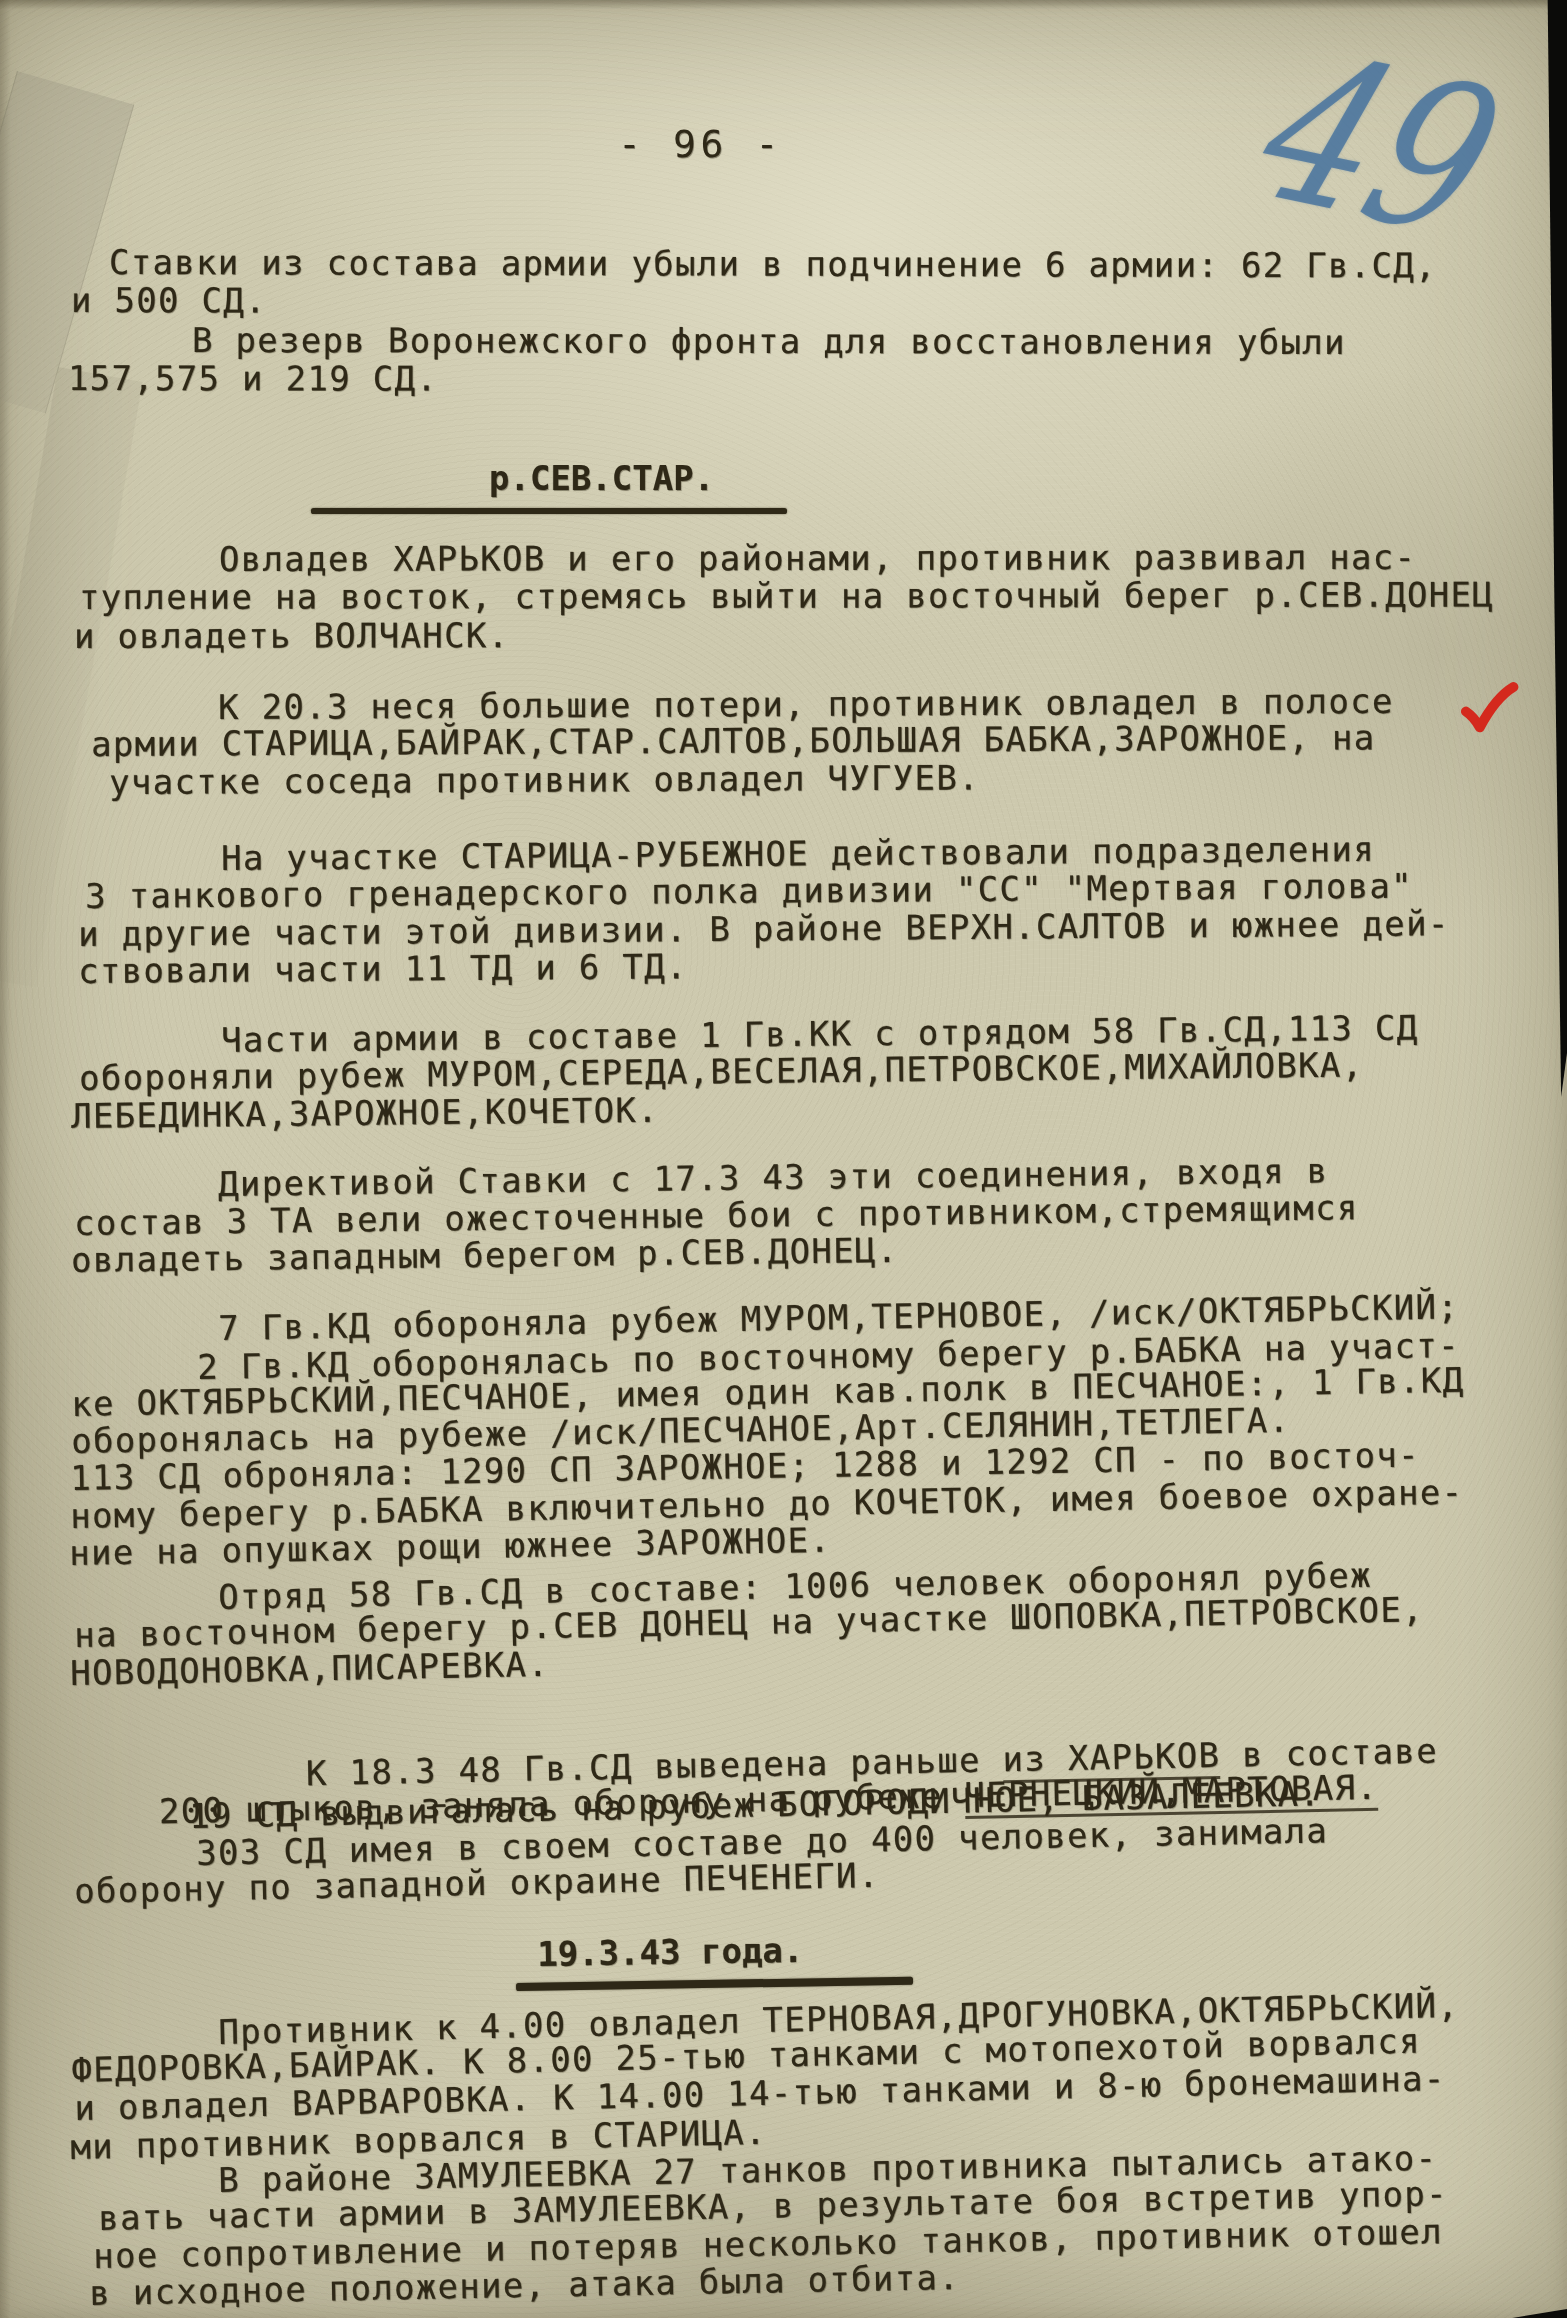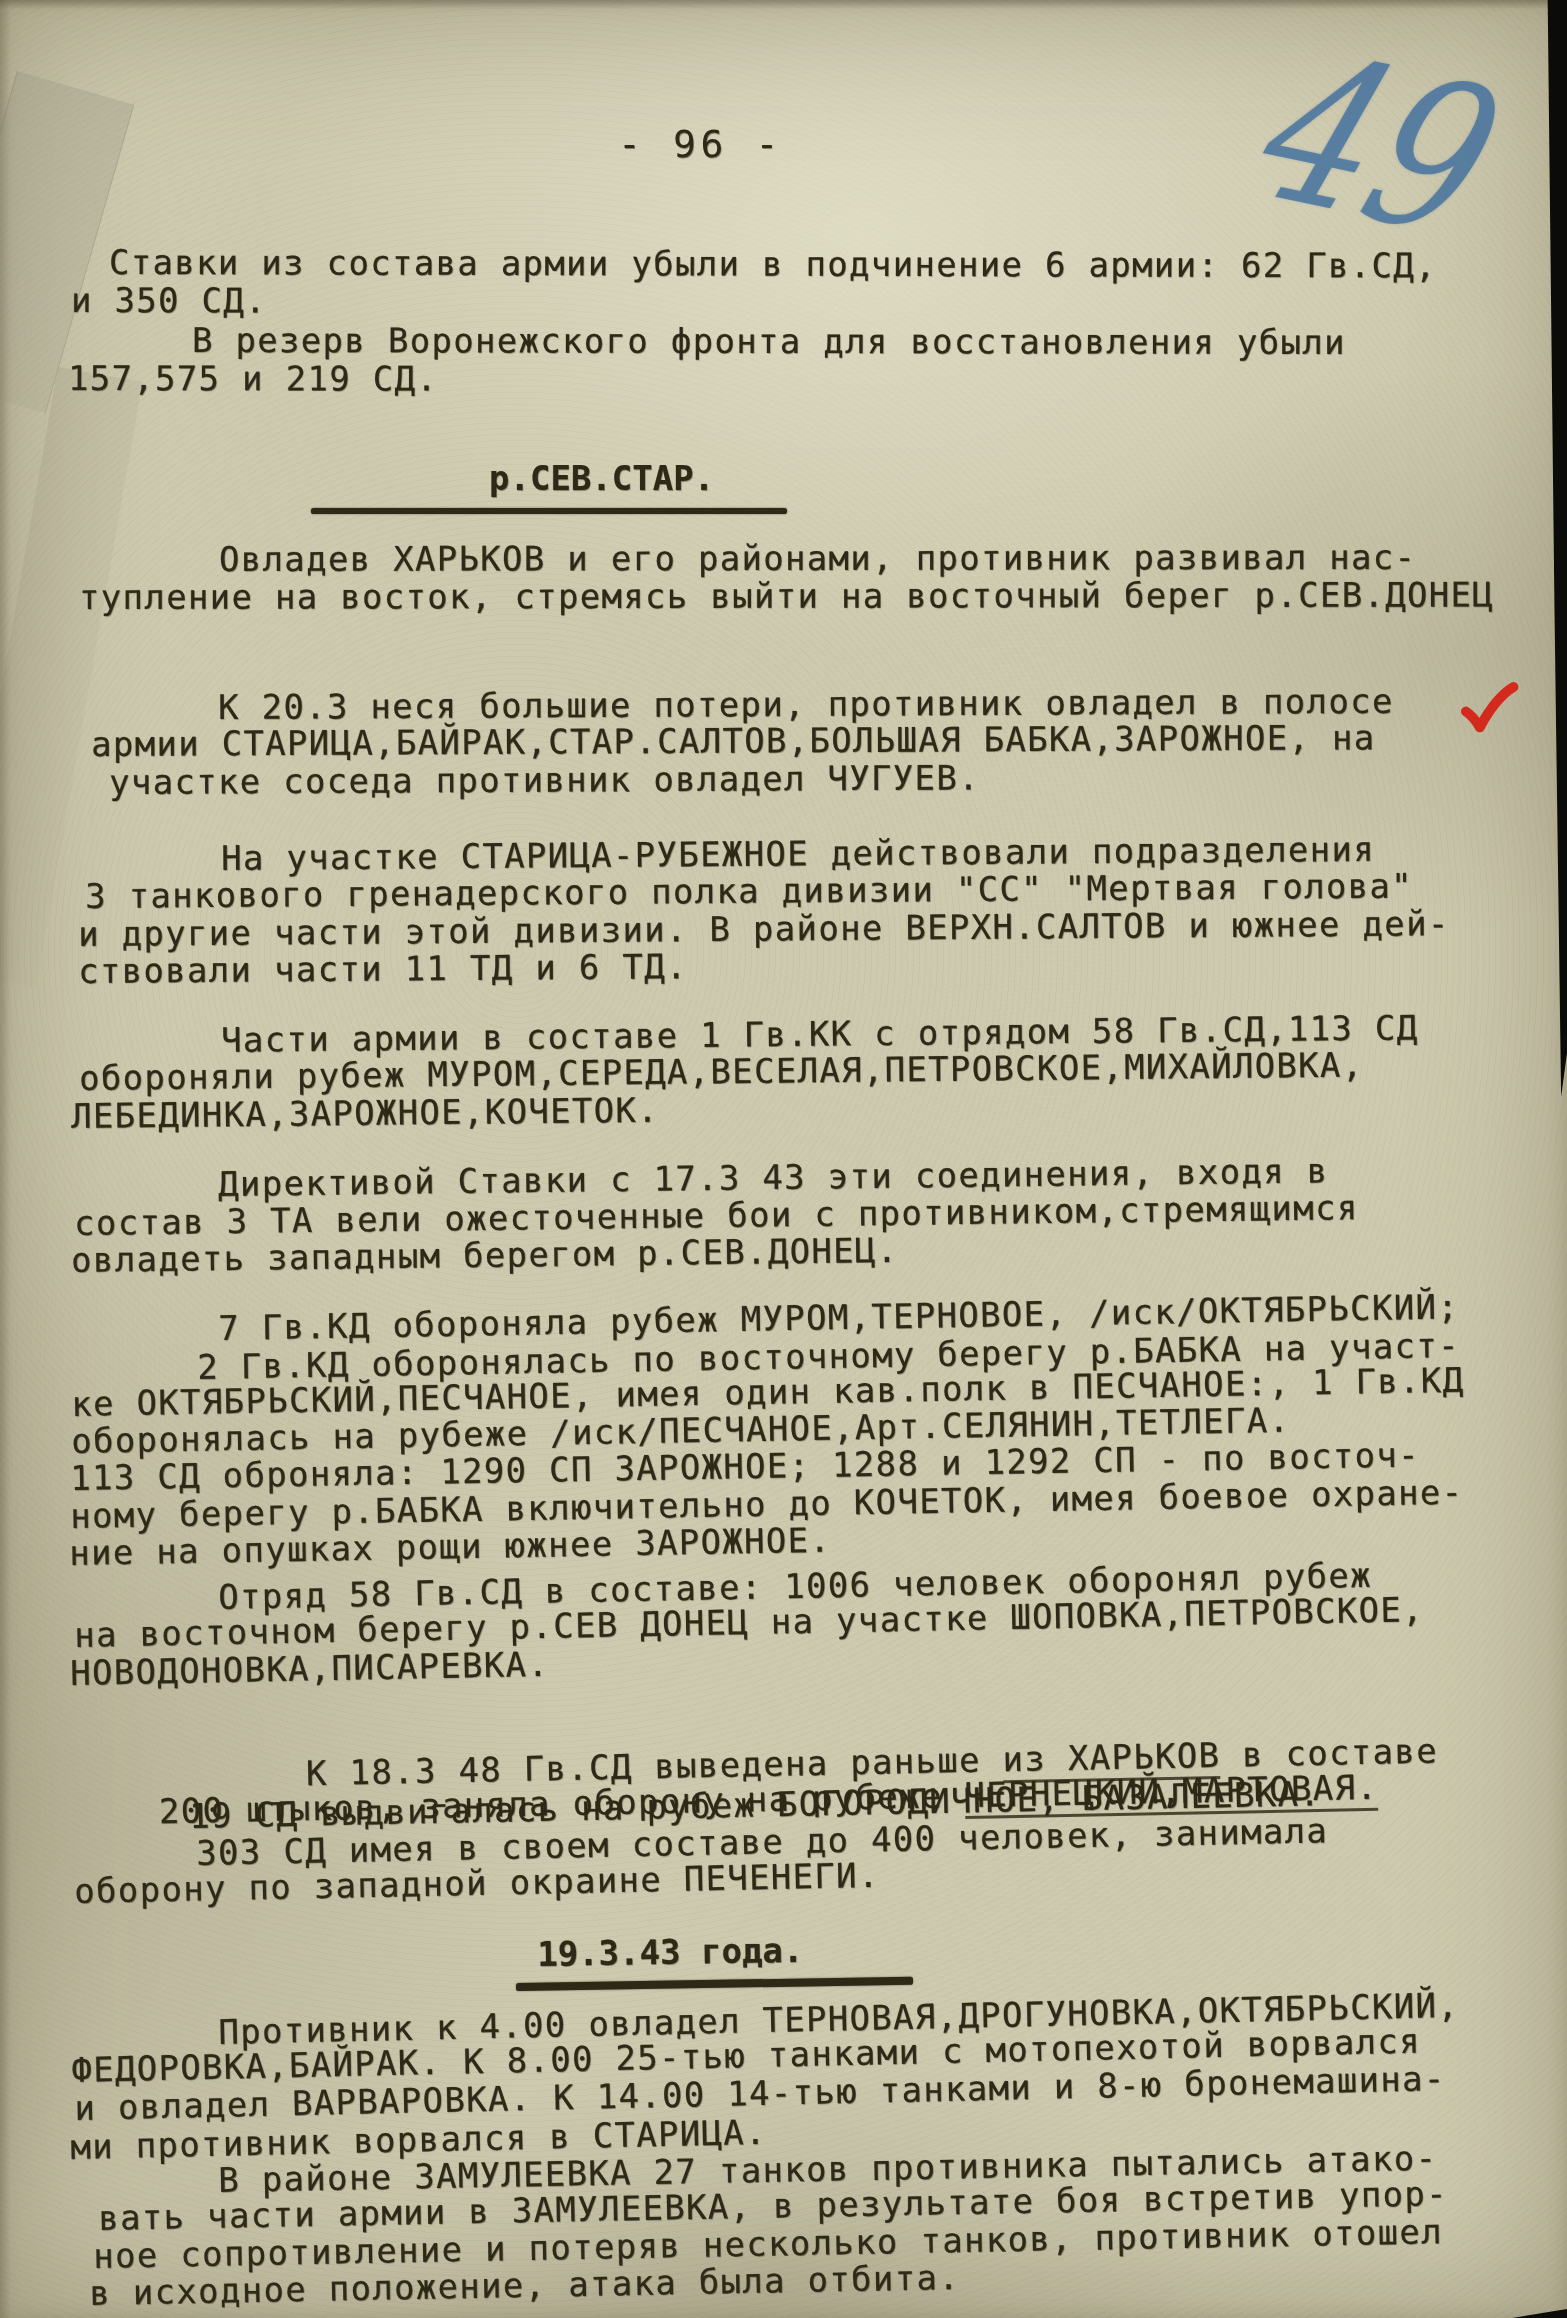--- a/index.html
+++ b/index.html
@@ -87,30 +87,31 @@
   <div class="pageno">- 96 -</div>
 
   <div id="hand49">49</div>
 
   <svg id="check" width="66" height="61" viewBox="0 0 100 92">
     <path d="M 12,46 C 21,52 28,61 33,70 C 46,46 62,22 84,9" fill="none" stroke="#d4291d" stroke-width="15" stroke-linecap="round" stroke-linejoin="round"></path>
     <path d="M 14,50 C 22,56 28,63 32,70" fill="none" stroke="#d4291d" stroke-width="9" stroke-linecap="round"></path>
   </svg>
 
   <div class="ln" style="left:109px;top:245px;transform:rotate(.15deg)">Ставки из состава армии убыли в подчинение 6 армии: 62 Гв.СД,</div>
-  <div class="ln" style="left:71px;top:283px;transform:rotate(.15deg)">и 350 СД.</div>
+  <div class="ln" style="left:71px;top:283px;transform:rotate(.15deg)">и 500 СД.</div>
 
   <div class="ln" style="left:192px;top:323px;transform:rotate(.1deg)">В резерв Воронежского фронта для восстановления убыли</div>
   <div class="ln" style="left:68px;top:361px;transform:rotate(.1deg)">157,575 и 219 СД.</div>
 
   <div class="ln hd" style="left:489px;top:461px;letter-spacing:0">р.СЕВ.СТАР.</div>
   <div class="bar" style="left:311px;top:508px;width:476px;height:6px"></div>
 
   <div class="ln" style="left:219px;top:542px;transform:rotate(-.1deg)">Овладев ХАРЬКОВ и его районами, противник развивал нас-</div>
   <div class="ln" style="left:79px;top:580px;transform:rotate(-.1deg)">тупление на восток, стремясь выйти на восточный берег р.СЕВ.ДОНЕЦ</div>
+  <div class="ln" style="left:74px;top:619px;transform:rotate(-.1deg)">и овладеть ВОЛЧАНСК.</div>
 
   <div class="ln" style="left:218px;top:690px;transform:rotate(-.3deg)">К 20.3 неся большие потери, противник овладел в полосе</div>
   <div class="ln" style="left:91px;top:727px;transform:rotate(-.3deg)">армии СТАРИЦА,БАЙРАК,СТАР.САЛТОВ,БОЛЬШАЯ БАБКА,ЗАРОЖНОЕ, на</div>
   <div class="ln" style="left:109px;top:765px;transform:rotate(-.3deg)">участке соседа противник овладел ЧУГУЕВ.</div>
 
   <div class="ln" style="left:221px;top:841px;transform:rotate(-.45deg)">На участке СТАРИЦА-РУБЕЖНОЕ действовали подразделения</div>
   <div class="ln" style="left:85px;top:879px;transform:rotate(-.45deg)">3 танкового гренадерского полка дивизии "СС" "Мертвая голова"</div>
   <div class="ln" style="left:78px;top:917px;transform:rotate(-.45deg)">и другие части этой дивизии. В районе ВЕРХН.САЛТОВ и южнее дей-</div>
   <div class="ln" style="left:78px;top:954px;transform:rotate(-.45deg)">ствовали части 11 ТД и 6 ТД.</div>
 

